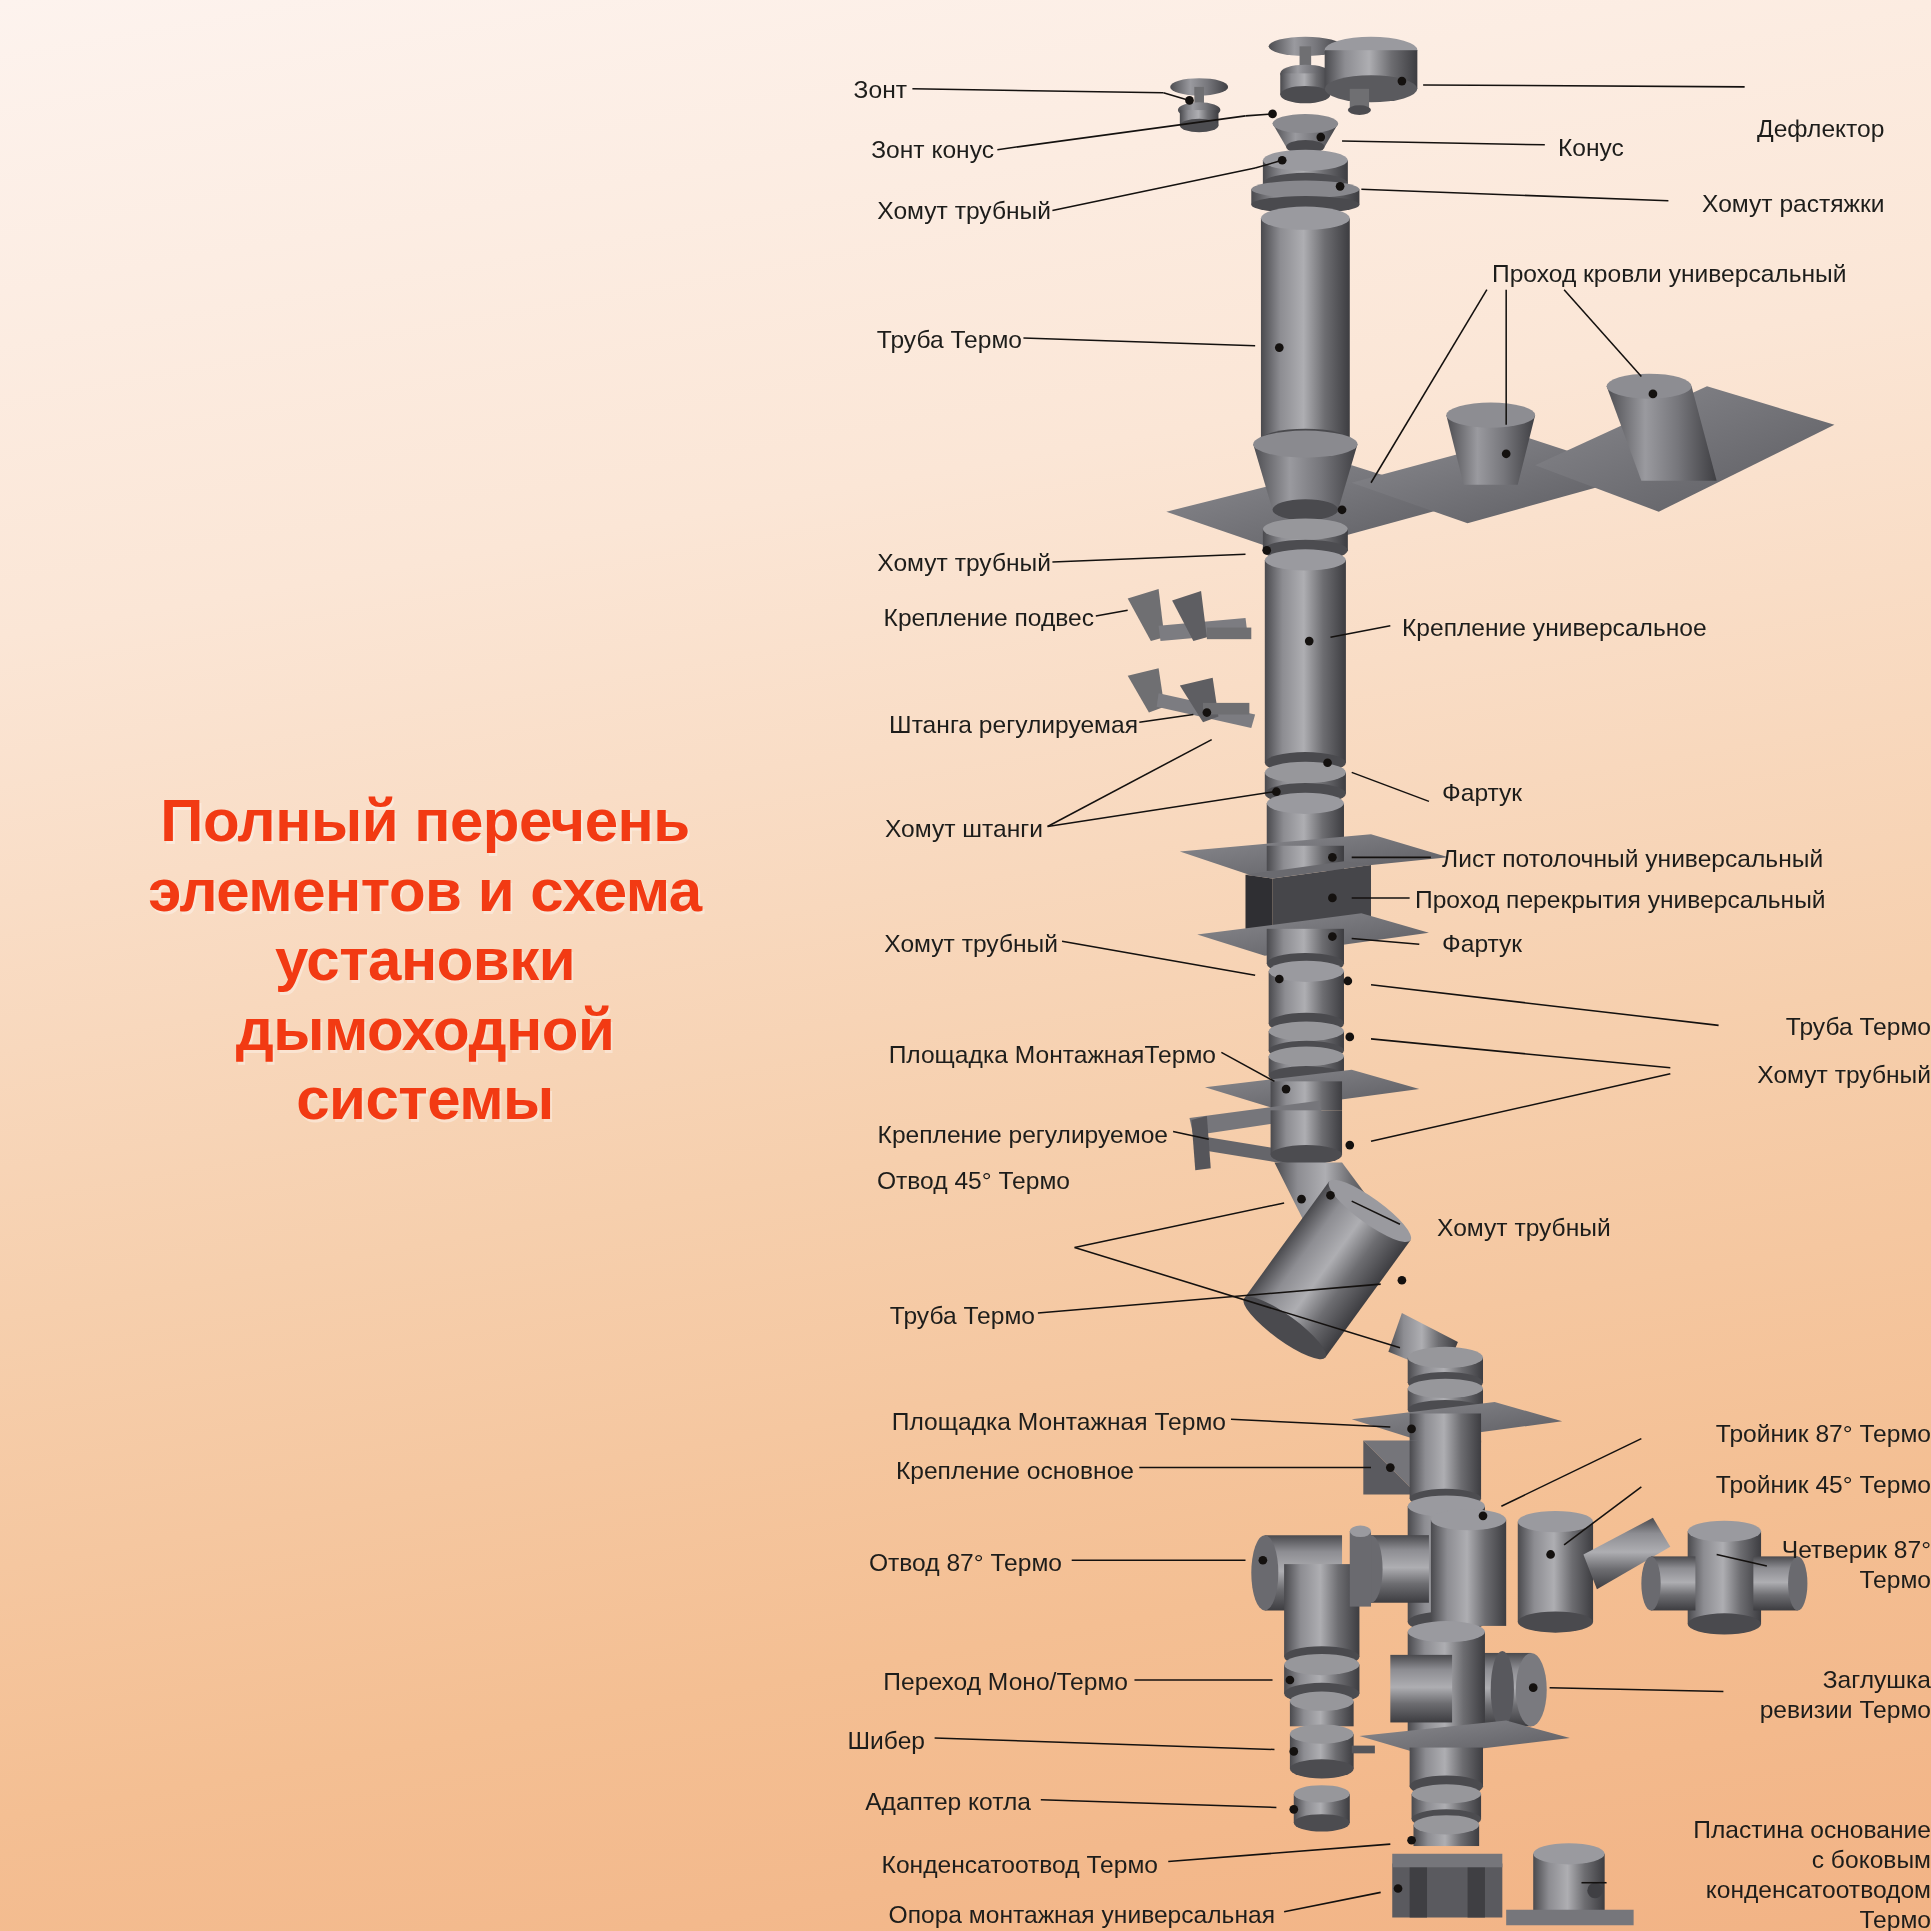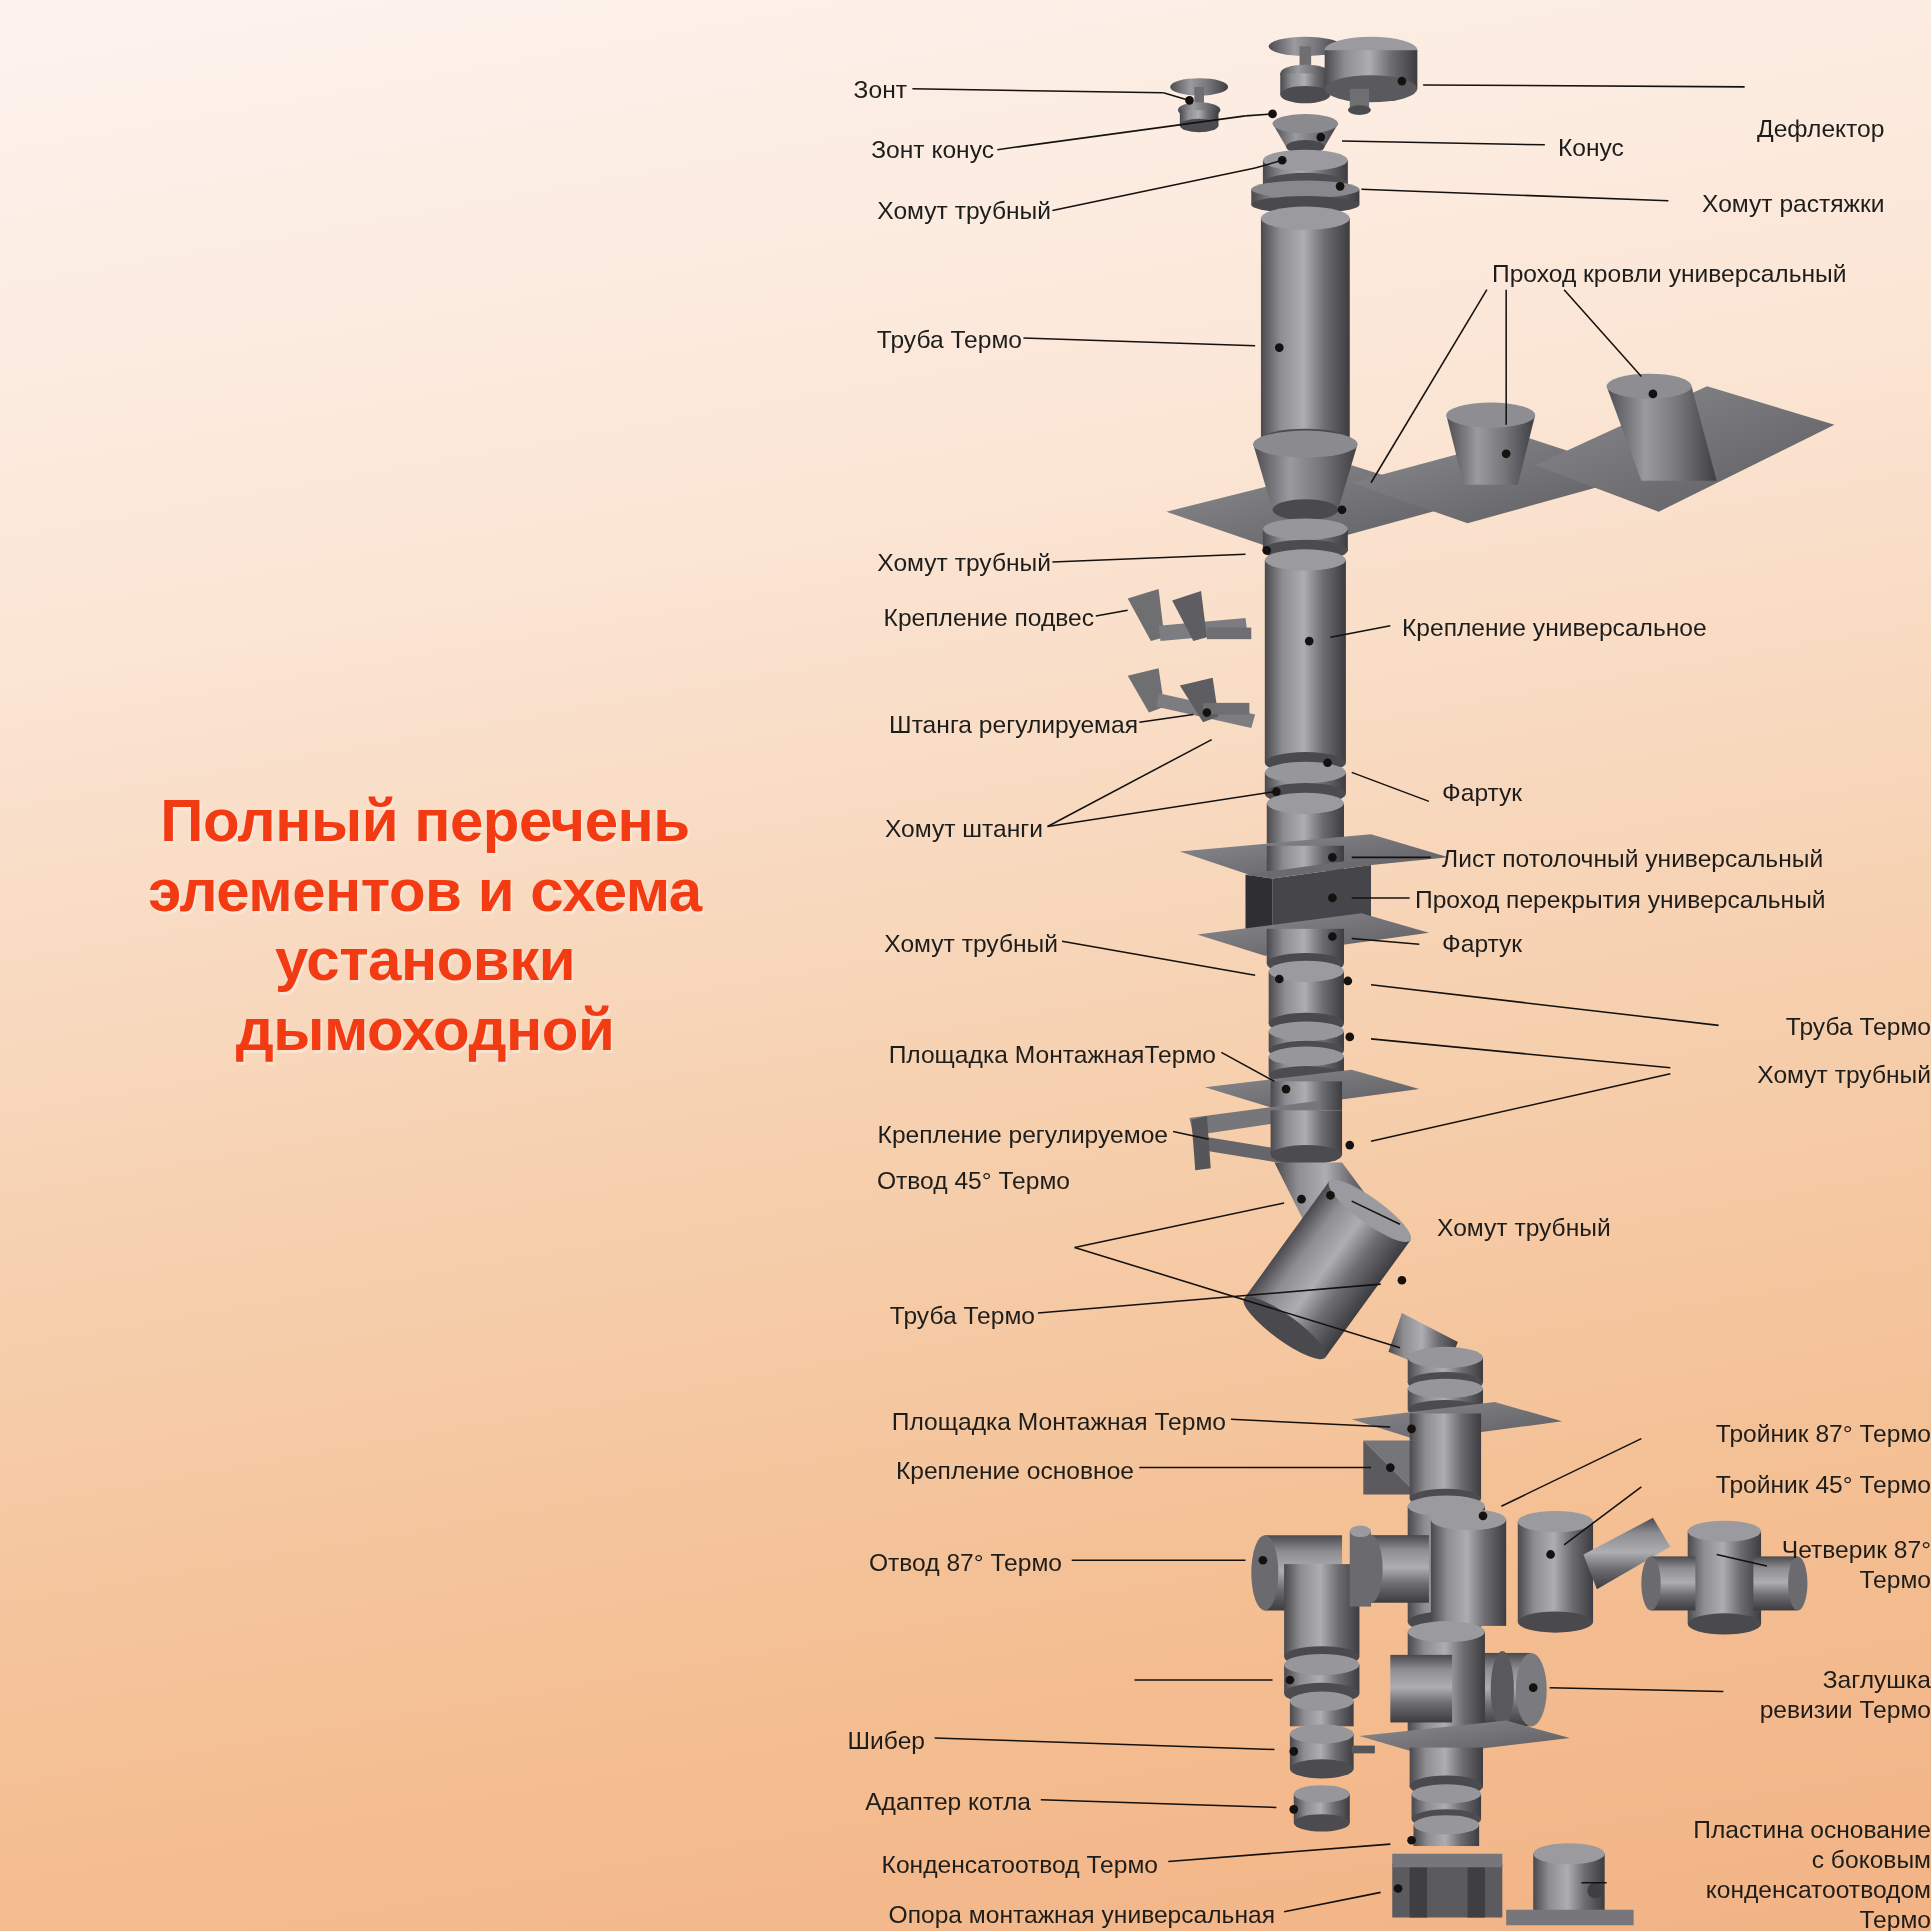--- a/index.html
+++ b/index.html
@@ -56,20 +56,21 @@
 </head>
 <body>
 
 <div id="root">
 
   <div id="headline">
     <span>Полный перечень</span>
     <span>элементов и схема</span>
     <span>установки</span>
     <span>дымоходной</span>
+    <span>системы</span>
   </div>
 
   <svg id="art" viewBox="0 0 2000 2000">
 
     <defs>
       <linearGradient id="pipeGrad" x1="0" y1="0" x2="1" y2="0">
         <stop offset="0%" stop-color="#4a4a4e"></stop>
         <stop offset="22%" stop-color="#8d8d92"></stop>
         <stop offset="48%" stop-color="#aeaeb2"></stop>
         <stop offset="72%" stop-color="#6d6d71"></stop>
@@ -491,20 +492,21 @@
   <div class="label r" style="left:502px; top:603px; width:592px;">Крепление подвес</div>
   <div class="label r" style="left:541px; top:814px; width:502px;">Хомут штанги</div>
   <div class="label r" style="left:521px; top:929px; width:537px;">Хомут трубный</div>
   <div class="label r" style="left:444px; top:1040px; width:772px;">Площадка МонтажнаяТермо</div>
   <div class="label r" style="left:444px; top:1120px; width:724px;">Крепление регулируемое</div>
   <div class="label r" style="left:541px; top:1166px; width:529px;">Отвод 45° Термо</div>
   <div class="label r" style="left:541px; top:1301px; width:494px;">Труба Термо</div>
   <div class="label r" style="left:444px; top:1407px; width:782px;">Площадка Монтажная Термо</div>
   <div class="label r" style="left:444px; top:1456px; width:690px;">Крепление основное</div>
   <div class="label r" style="left:483px; top:1548px; width:579px;">Отвод 87° Термо</div>
+  <div class="label r" style="left:483px; top:1667px; width:645px;">Переход Моно/Термо</div>
   <div class="label r" style="left:579px; top:1726px; width:346px;">Шибер</div>
   <div class="label r" style="left:541px; top:1787px; width:490px;">Адаптер котла</div>
   <div class="label r" style="left:444px; top:1850px; width:714px;">Конденсатоотвод Термо</div>
   <div class="label r" style="left:406px; top:1900px; width:869px;">Опора монтажная универсальная</div>
 
   <div class="label l" style="left:1757px; top:69px; width:174px;margin-top:45px;">Дефлектор</div>
   <div class="label l" style="left:1558px; top:133px; width:373px;">Конус</div>
   <div class="label l" style="left:1682px; top:189px; width:249px;margin-left:20px;">Хомут растяжки</div>
   <div class="label l" style="left:1492px; top:259px; width:439px;">Проход кровли универсальный</div>
   <div class="label l" style="left:1402px; top:613px; width:529px;">Крепление универсальное</div>

